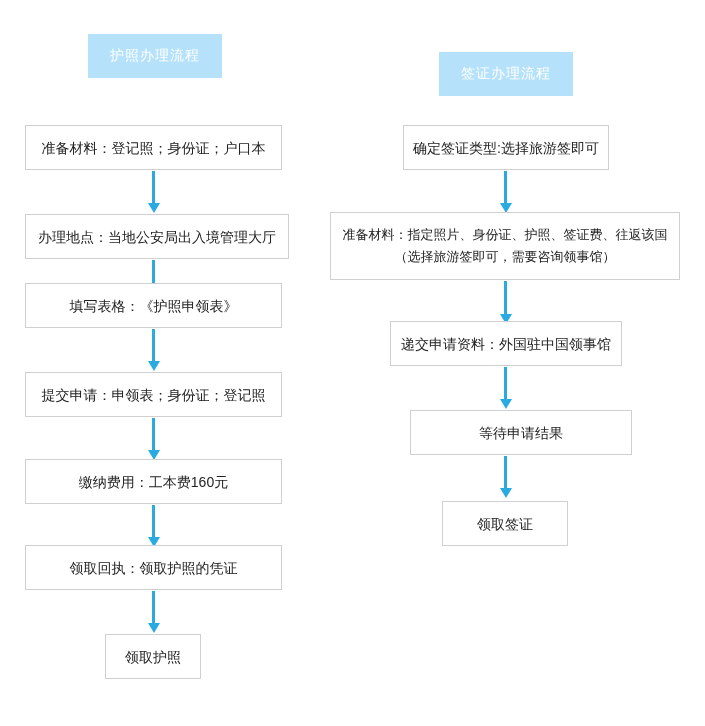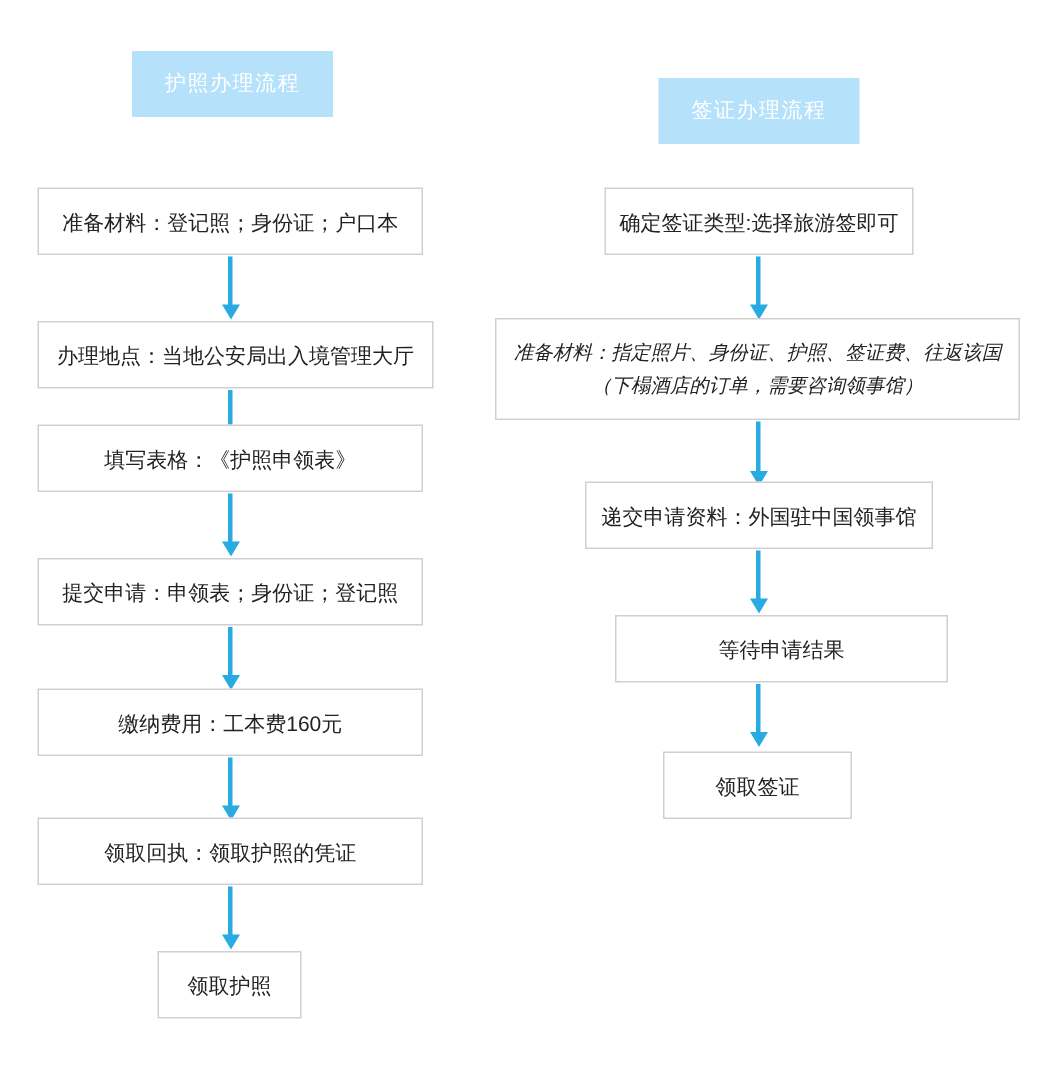--- a/index.html
+++ b/index.html
@@ -140,24 +140,24 @@
       <span>签证办理流程</span>
     </div>
 
     <div class="node" style="left:51px; top:125px; width:206px; height:45px;">
       <div class="lines">
         <div>确定签证类型:选择旅游签即可</div>
       </div>
     </div>
     <div class="arrow" style="left:152px; top:171px; height:33px;"></div>
 
-    <div class="node" style="left:-22px; top:212px; width:350px; height:68px; font-size:13px;font-style:italic;">
+    <div class="node" style="left:-22px; top:212px; width:350px; height:68px; font-size:13px;">
       <div class="lines">
         <div>准备材料：指定照片、身份证、护照、签证费、往返该国</div>
-        <div>（下榻酒店的订单，需要咨询领事馆）</div>
+        <div>（选择旅游签即可，需要咨询领事馆）</div>
       </div>
     </div>
     <div class="arrow" style="left:152px; top:281px; height:34px;"></div>
 
     <div class="node" style="left:38px; top:321px; width:232px; height:45px;justify-content:flex-end;">
       <div class="lines">
         <div>递交申请资料：外国驻中国领事馆</div>
       </div>
     </div>
     <div class="arrow" style="left:152px; top:367px; height:33px;"></div>

